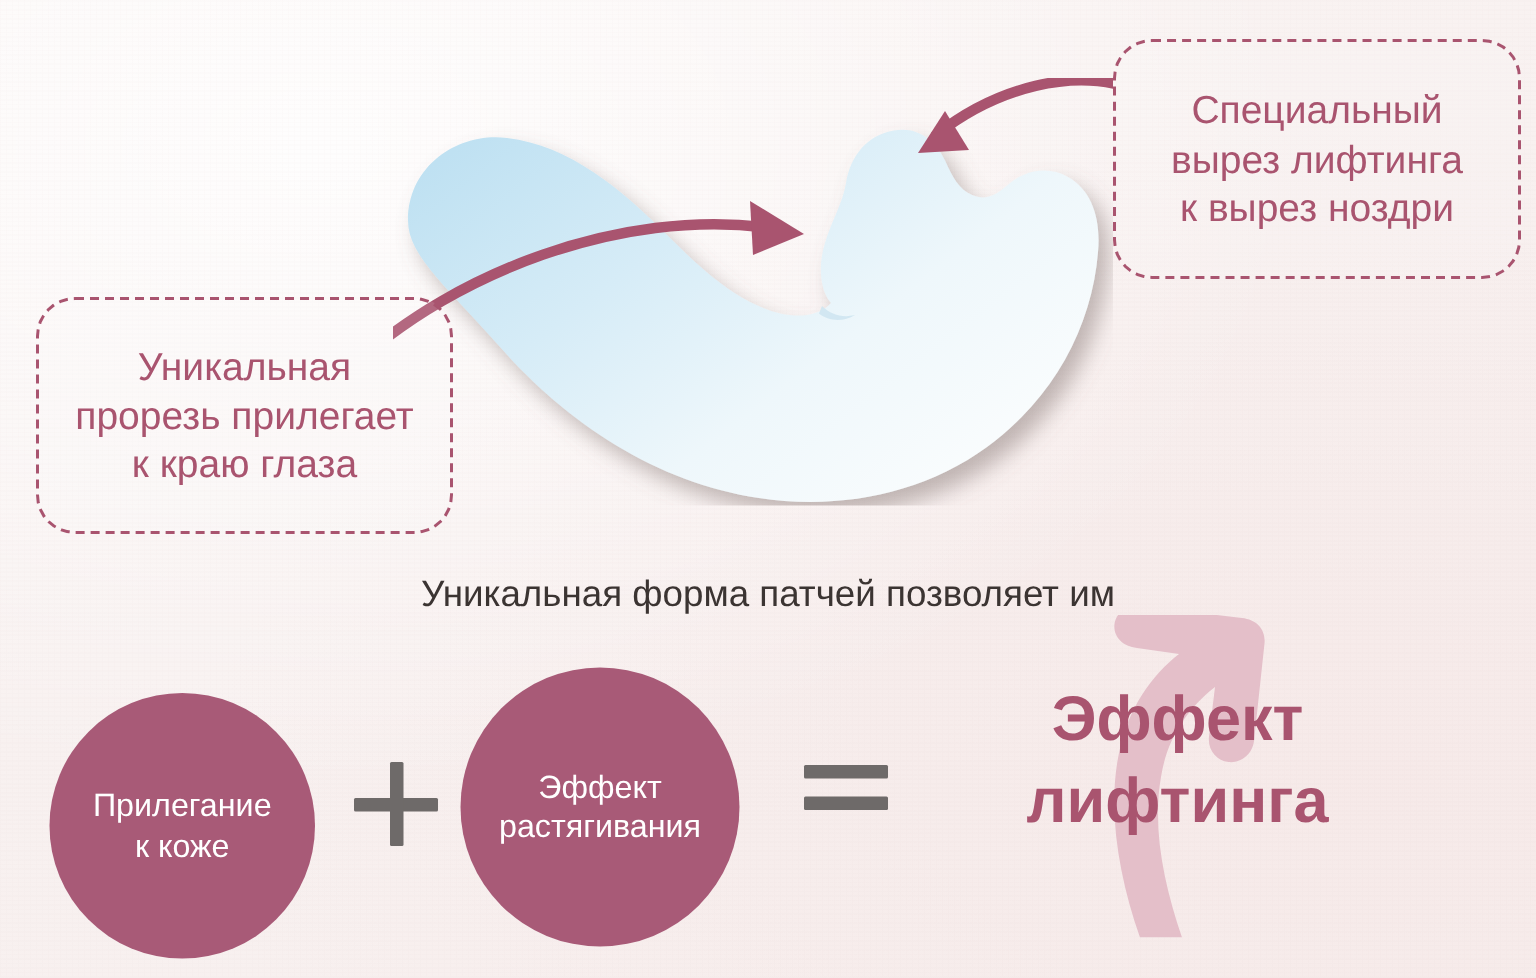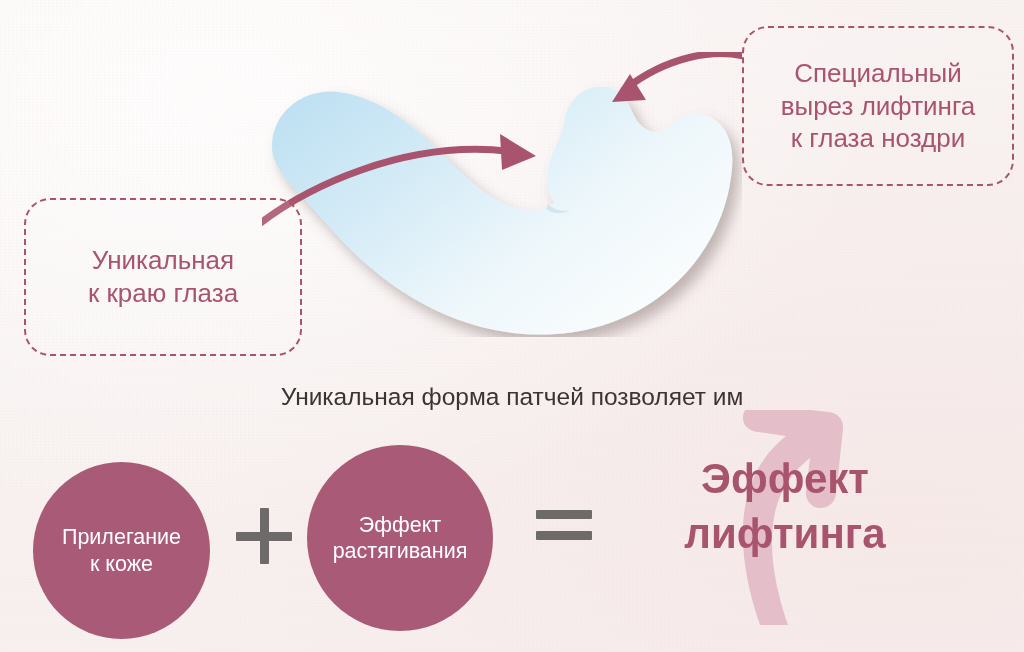--- a/index.html
+++ b/index.html
@@ -247,27 +247,28 @@
         <path fill="none" stroke="#a9546f" stroke-width="7" stroke-linecap="round" d="M -22 188 C 40 132, 150 86, 252 100"></path>
         <path fill="#a9546f" d="M 238 82 L 274 104 L 240 118 Z"></path>
       </g>
     </svg>
   </div>
 
   <div id="callout-nostril" class="callout">
     <div>
       <span class="callout-line">Специальный</span>
       <span class="callout-line">вырез лифтинга</span>
-      <span class="callout-line">к глаза ноздри</span>
+      <span class="callout-line">к вырез ноздри</span>
     </div>
   </div>
 
   <div id="callout-eye" class="callout">
     <div>
       <span class="callout-line">Уникальная</span>
+      <span class="callout-line">прорезь прилегает</span>
       <span class="callout-line">к краю глаза</span>
     </div>
   </div>
 
   <div id="caption">
     <span class="cap-line">Уникальная форма патчей позволяет им</span>
   </div>
 
   <div id="formula">
 

